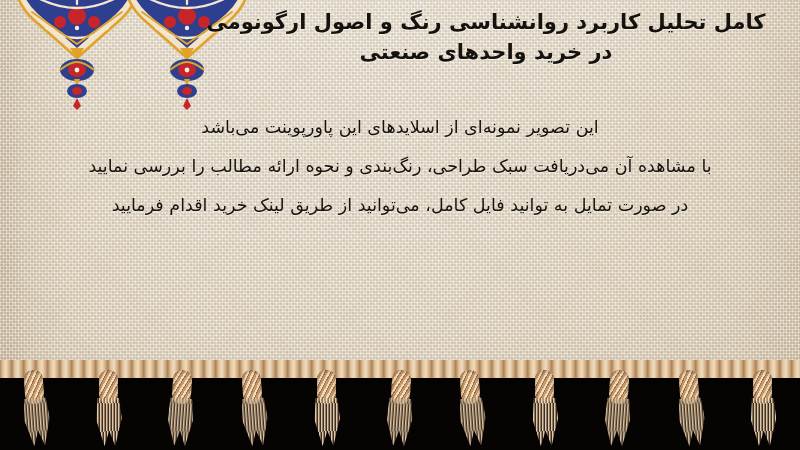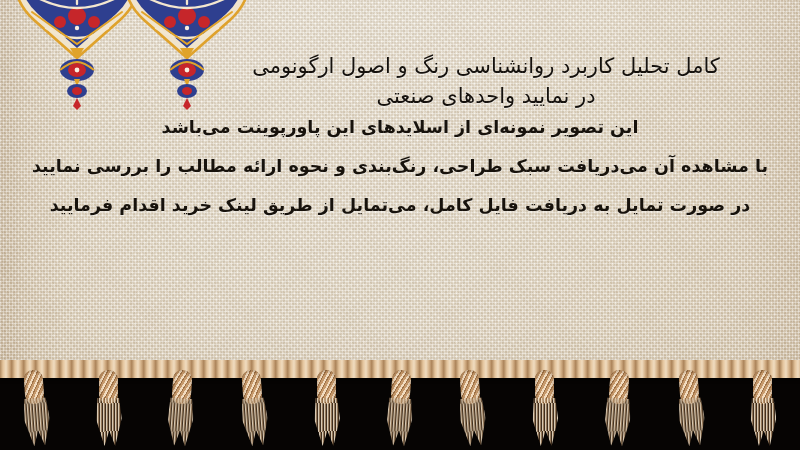--- a/index.html
+++ b/index.html
@@ -94,38 +94,37 @@
 
   
   .title-block {
     position: absolute;
     top: 8px;
     right: 14px;
     width: 600px;
     text-align: center;
     color: #15110d;
     font-size: 21px;
-    font-weight: 400;
+    font-weight: 700;
     line-height: 1.42;
     letter-spacing: 0;
     text-shadow: 0 1px 0 rgba(255,255,255,0.45);
-    margin-top: 44px;
   }
   .title-line { display: block; white-space: nowrap; }
 
   
   .body-block {
     position: absolute;
     top: 108px;
     right: 28px;
     left: 28px;
     text-align: center;
     color: #17120c;
     font-size: 17.5px;
-    font-weight: 700;
+    font-weight: 400;
     line-height: 2.22;
     text-shadow: 0 1px 0 rgba(255,255,255,0.40);
   }
   .body-line { display: block; white-space: nowrap; }
 
   
   .fringe-zone {
     position: absolute;
     left: 0;
     top: 360px;
@@ -263,27 +262,27 @@
         <path d="M62 113 L65 121 L68 113 Z" fill="#e0a32a"></path>
         <ellipse cx="65" cy="125" rx="10" ry="7" fill="#2e3f8f"></ellipse>
         <ellipse cx="65" cy="125" rx="5" ry="4" fill="#c6262a"></ellipse>
         <path d="M65 132 L61 140 L65 144 L69 140 Z" fill="#c6262a"></path>
       </g>
     </svg>
   </div>
 
   <div class="title-block">
     <span class="title-line">کامل تحلیل کاربرد روانشناسی رنگ و اصول ارگونومی</span>
-    <span class="title-line">در نمایید واحدهای صنعتی</span>
+    <span class="title-line">در خرید واحدهای صنعتی</span>
   </div>
 
   <div class="body-block">
     <span class="body-line">این تصویر نمونه‌ای از اسلایدهای این پاورپوینت می‌باشد</span>
     <span class="body-line">با مشاهده آن می‌دریافت سبک طراحی، رنگ‌بندی و نحوه ارائه مطالب را بررسی نمایید</span>
-    <span class="body-line">در صورت تمایل به دریافت فایل کامل، می‌تمایل از طریق لینک خرید اقدام فرمایید</span>
+    <span class="body-line">در صورت تمایل به توانید فایل کامل، می‌توانید از طریق لینک خرید اقدام فرمایید</span>
   </div>
 
   <div class="fringe-zone">
     <div class="fringe-cord"></div>
     <div id="tassels">
         <div class="tassel" style="left: 18px; transform: rotate(-4deg);">
           <div class="knot"></div>
           <div class="skirt"></div>
         </div>
         <div class="tassel" style="left: 90.7273px; transform: rotate(0deg);">

